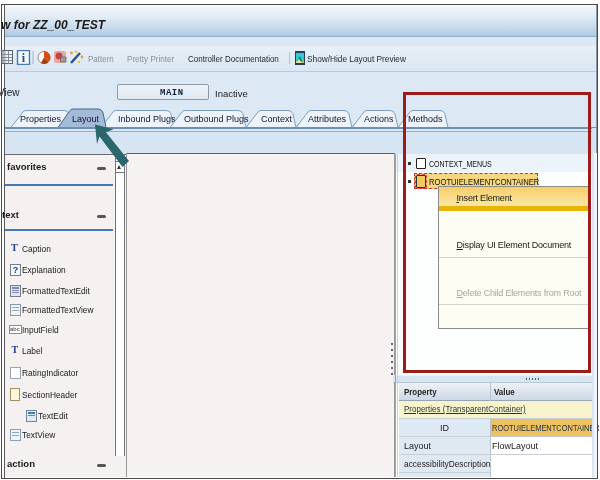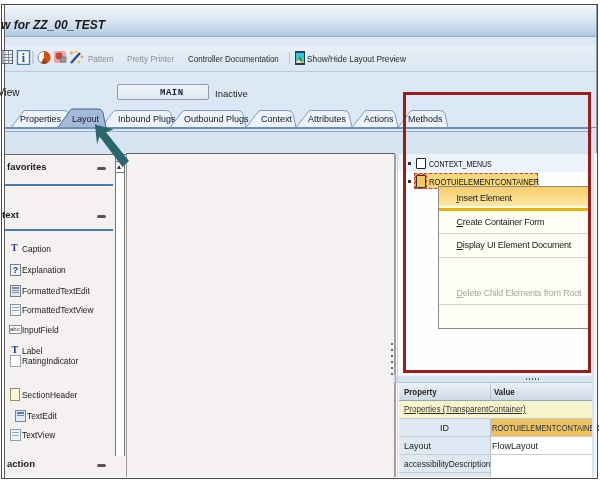--- a/index.html
+++ b/index.html
@@ -129,29 +129,29 @@
     <span style="position:absolute; left:22px; top:3px; font-size:9px; color:#1a1a1a; transform:scaleX(0.93); transform-origin:0 0; white-space:nowrap;">FormattedTextView</span>
   </div>
 <div class="abs" style="left:0px; top:322px; width:113px; height:20px;">
     <span style="position:absolute;left:9px;top:3px;width:13px;height:9px;background:#fff;border:1px solid #889;font:6px Liberation Sans;color:#334;">abc</span>
     <span style="position:absolute; left:22px; top:3px; font-size:9px; color:#1a1a1a; transform:scaleX(0.93); transform-origin:0 0; white-space:nowrap;">InputField</span>
   </div>
 <div class="abs" style="left:0px; top:343px; width:113px; height:20px;">
     <span style="position:absolute;left:11.5px;top:1px;font:bold 10px Liberation Serif,serif;color:#1c3f8f;">T</span>
     <span style="position:absolute; left:22px; top:3px; font-size:9px; color:#1a1a1a; transform:scaleX(0.93); transform-origin:0 0; white-space:nowrap;">Label</span>
   </div>
-<div class="abs" style="left:0px; top:353px; width:113px; height:20px;">
+<div class="abs" style="left:0px; top:365px; width:113px; height:20px;">
     <span style="position:absolute;left:10px;top:1.5px;width:11px;height:12px;background:#fdfdfd;border:1px solid #99a5b2;"></span>
     <span style="position:absolute; left:22px; top:3px; font-size:9px; color:#1a1a1a; transform:scaleX(0.93); transform-origin:0 0; white-space:nowrap;">RatingIndicator</span>
   </div>
 <div class="abs" style="left:0px; top:387px; width:113px; height:20px;">
     <span style="position:absolute;left:10px;top:1px;width:10px;height:13px;background:#fdf6dd;border:1px solid #a09060;"></span>
     <span style="position:absolute; left:22px; top:3px; font-size:9px; color:#1a1a1a; transform:scaleX(0.93); transform-origin:0 0; white-space:nowrap;">SectionHeader</span>
   </div>
-<div class="abs" style="left:5px; top:408px; width:113px; height:20px;">
+<div class="abs" style="left:16px; top:408px; width:113px; height:20px;">
     <span style="position:absolute;left:10px;top:1.5px;width:11px;height:12px;background:#e4ecf2;border:1px solid #6888a8;">
       <span style="position:absolute;left:1px;top:1px;width:7px;height:2px;background:#4878b8;"></span>
       <span style="position:absolute;left:1px;top:4px;width:7px;height:1px;background:#68a;"></span>
     </span>
     <span style="position:absolute; left:22px; top:3px; font-size:9px; color:#1a1a1a; transform:scaleX(0.93); transform-origin:0 0; white-space:nowrap;">TextEdit</span>
   </div>
 <div class="abs" style="left:0px; top:427px; width:113px; height:20px;">
     <span style="position:absolute;left:10px;top:1.5px;width:11px;height:12px;background:#eef4f8;border:1px solid #88a0b8;">
       <span style="position:absolute;left:1px;top:2px;width:7px;height:1px;background:#8ac;"></span>
       <span style="position:absolute;left:1px;top:5px;width:7px;height:1px;background:#8ac;"></span>
@@ -175,26 +175,23 @@
 <div class="abs" style="left:408px; top:162px; width:2.5px; height:2.5px; background:#333;"></div>
 <div class="abs" style="left:416px; top:157.5px; width:9.5px; height:11.5px; background:#fff; border:1.5px solid #222; border-radius:1px;"></div>
 <div class="abs" style="left:429px; top:159px; font-size:9px; color:#111; transform:scaleX(0.78); transform-origin:0 0;">CONTEXT_MENUS</div>
 
 <div class="abs" style="left:413.5px; top:172.5px; width:124px; height:16.5px; background:#f6d77d; border:1px dashed #c33;"></div>
 <div class="abs" style="left:408px; top:180px; width:2.5px; height:2.5px; background:#333;"></div>
 <div class="abs" style="left:416px; top:175px; width:9.5px; height:12.5px; background:#f0c95e; border:1.5px solid #333; border-radius:1px; outline:1px dashed #d44;"></div>
 <div class="abs" style="left:428.5px; top:177px; font-size:9px; color:#111; transform:scaleX(0.85); transform-origin:0 0; white-space:nowrap;">ROOTUIELEMENTCONTAINER</div>
 
 <div class="abs" id="ctxmenu" style="left:437.5px; top:186px; width:151px; height:143px; background:#fefdf4; border:1px solid #8c8c84;">
-    <div style="position:absolute; left:0; top:0px; width:100%; height:23.7px; border-bottom:3px solid #eab308;">
+    <div style="position:absolute; left:0; top:0px; width:100%; height:23.7px; border-bottom:5px solid #eab308;">
       <div style="position:absolute;left:0;top:0;width:100%;height:19px;background:linear-gradient(#f7cd69,#fbe8a6);"></div>
       <span style="position:absolute; left:18px; top:6px; font-size:9px; color:#1a1a1a; letter-spacing:-0.2px;"><u>I</u>nsert Element</span>
-    </div>
-    <div style="position:absolute; left:0; top:23.7px; width:100%; height:23.7px; border-bottom:1px solid #d4d4c8;">
-      <span style="position:absolute; left:18px; top:6px; font-size:9px; color:#1a1a1a; letter-spacing:-0.2px;"><u>C</u>reate Container Form</span>
     </div>
     <div style="position:absolute; left:0; top:47.4px; width:100%; height:23.7px; border-bottom:1px solid #d4d4c8;">
       <span style="position:absolute; left:18px; top:6px; font-size:9px; color:#1a1a1a; letter-spacing:-0.2px;"><u>D</u>isplay UI Element Document</span>
     </div>
     <div style="position:absolute; left:0; top:94.8px; width:100%; height:23.7px; border-bottom:1px solid #d4d4c8;">
       <span style="position:absolute; left:18px; top:6px; font-size:9px; color:#a8a89e; letter-spacing:-0.2px;"><u>D</u>elete Child Elements from Root</span>
     </div>
   </div>
 
 <div class="abs" style="left:392.5px; top:375px; width:200px; height:8px; background:#d7e4f1; border-top:1px solid #eef; border-bottom:1px solid #b8c8da;"></div>

